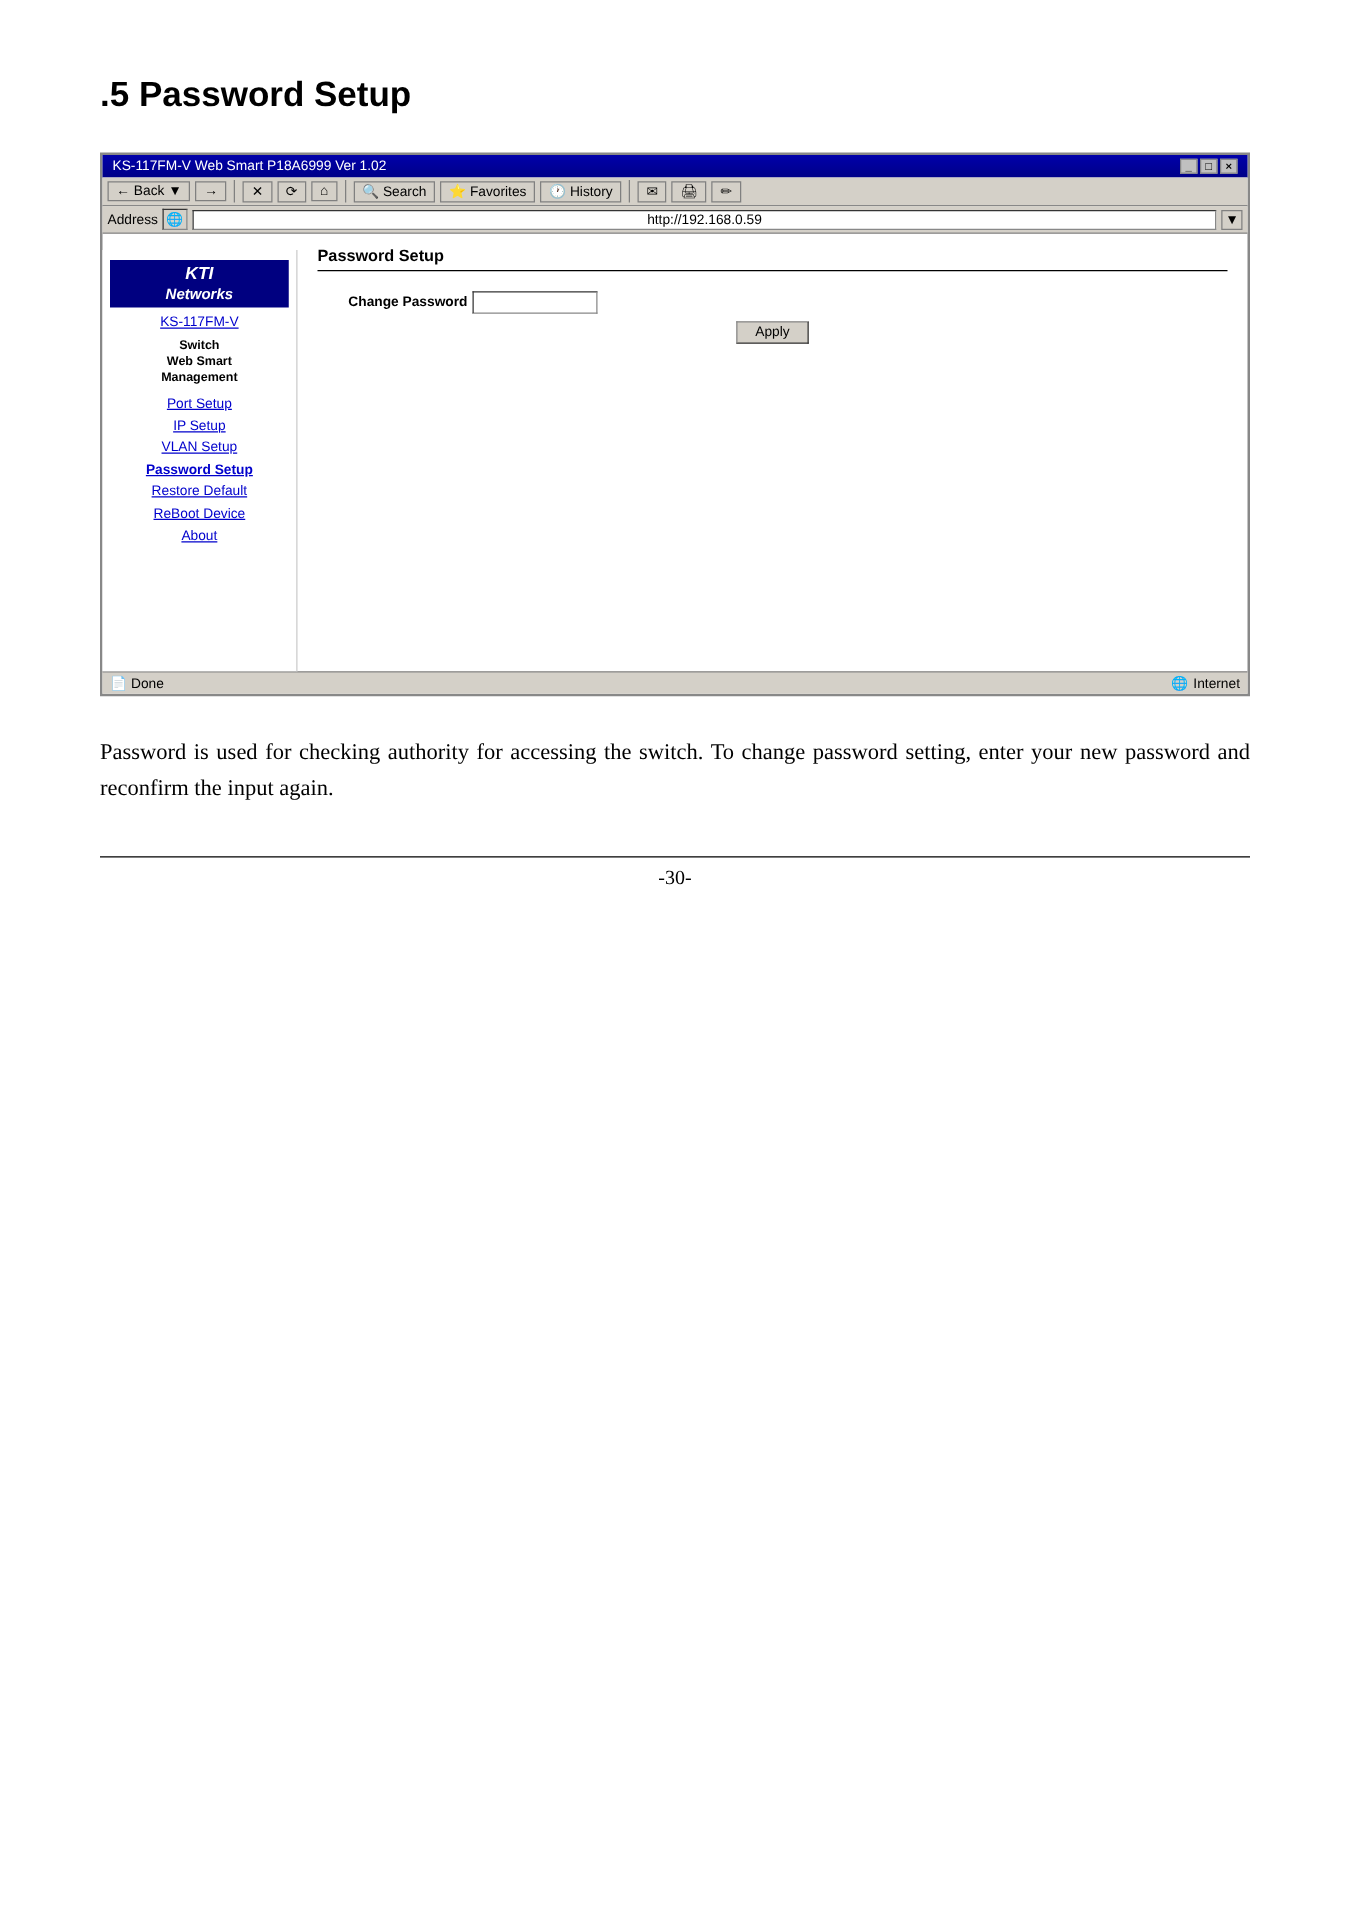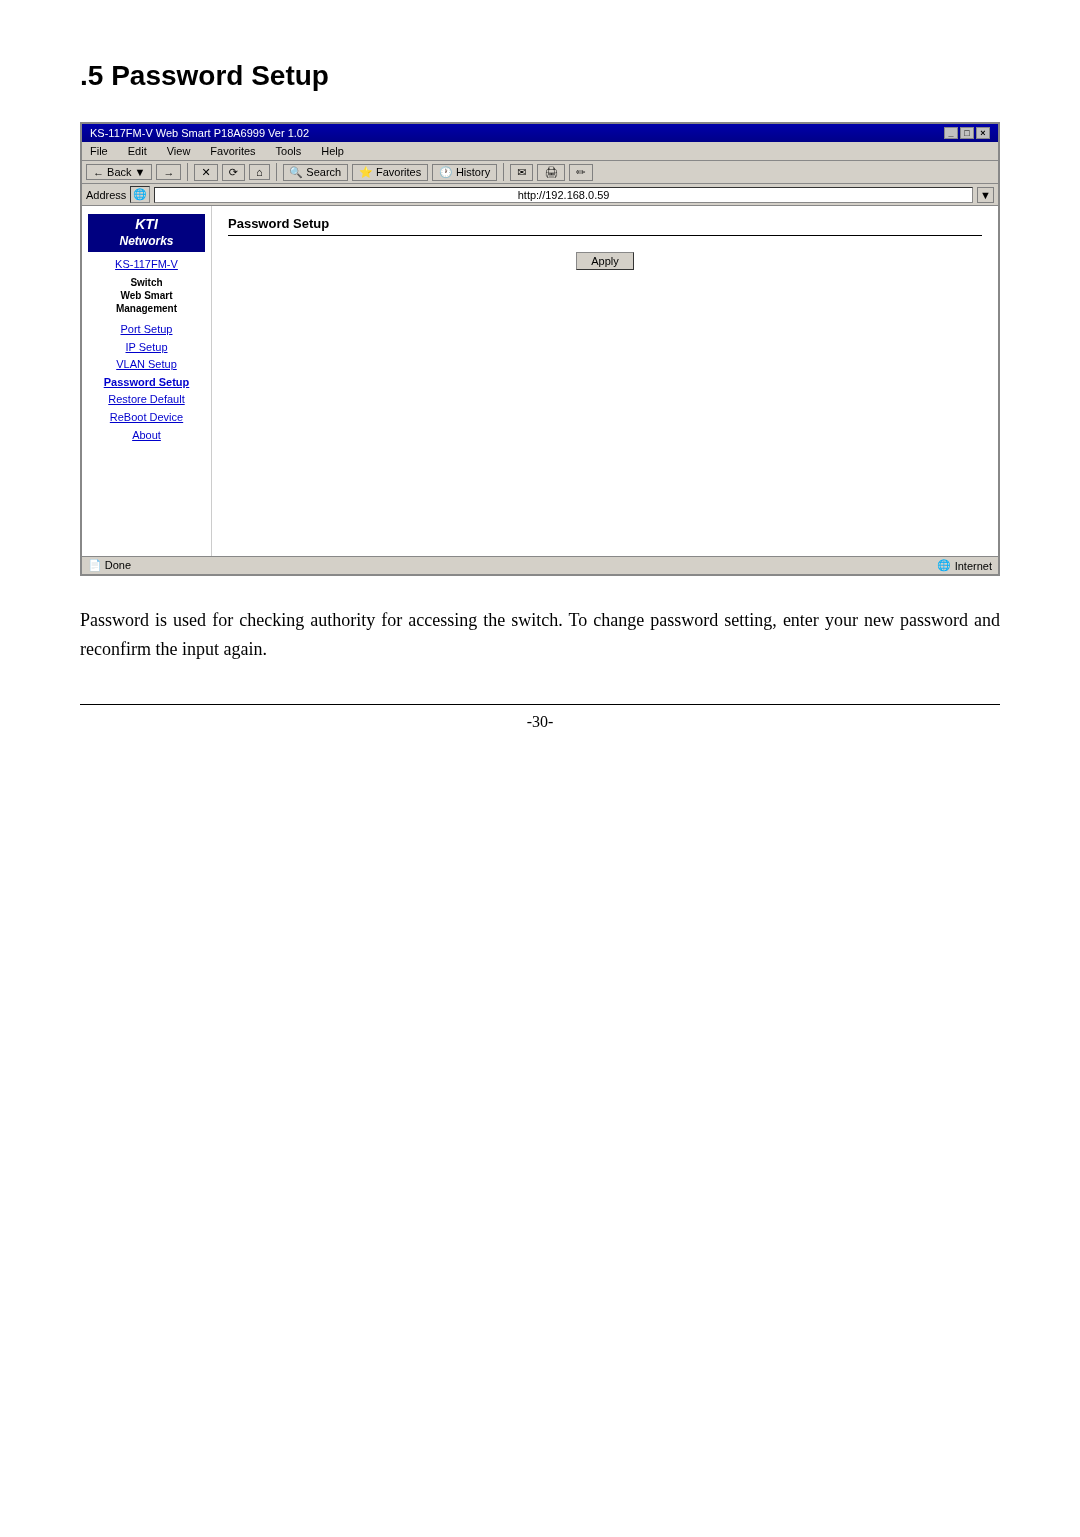--- a/index.html
+++ b/index.html
@@ -130,25 +130,26 @@
       cursor: pointer;
     }
 
     .browser-body {
       display: flex;
       min-height: 350px;
     }
 
     
     .sidebar {
-      width: 130px;
+      width: 156px;
       background: #fff;
       border-right: 1px solid #ccc;
       padding: 8px 6px;
       font-size: 11px;
+      margin-top: 13px;
     }
 
     .sidebar-product-link {
       color: #0000cc;
       text-decoration: underline;
       cursor: pointer;
       display: block;
       text-align: center;
       font-size: 11px;
       margin: 6px 0;
@@ -284,28 +285,20 @@
 
     <div class="browser-titlebar">
       <span>KS-117FM-V Web Smart P18A6999 Ver 1.02</span>
       <div class="browser-titlebar-buttons">
         <div class="browser-titlebar-btn">_</div>
         <div class="browser-titlebar-btn">□</div>
         <div class="browser-titlebar-btn">×</div>
       </div>
     </div>
 
-    <div class="browser-menubar">
-      <span>File</span>
-      <span>Edit</span>
-      <span>View</span>
-      <span>Favorites</span>
-      <span>Tools</span>
-      <span>Help</span>
-    </div>
 
     <div class="browser-toolbar">
       <button class="toolbar-btn">← Back ▼</button>
       <button class="toolbar-btn">→</button>
       <span class="toolbar-separator"></span>
       <button class="toolbar-btn">✕</button>
       <button class="toolbar-btn">⟳</button>
       <button class="toolbar-btn">⌂</button>
       <span class="toolbar-separator"></span>
       <button class="toolbar-btn">🔍 Search</button>
@@ -346,20 +339,24 @@
           <a class="sidebar-nav-link">Restore Default</a>
           <a class="sidebar-nav-link">ReBoot Device</a>
           <a class="sidebar-nav-link">About</a>
         </div>
       </div>
 
       <div class="main-content">
         <div class="content-title">Password Setup</div>
 
         <div class="form-table">
+          <div class="form-row">
+            <div class="form-label">Change Password</div>
+            <input class="form-input" type="password" style="">
+          </div>
           <div class="form-button-row">
             <button class="apply-btn">Apply</button>
           </div>
         </div>
       </div>
 
     </div>
 
     <div class="browser-statusbar">
       <div>

